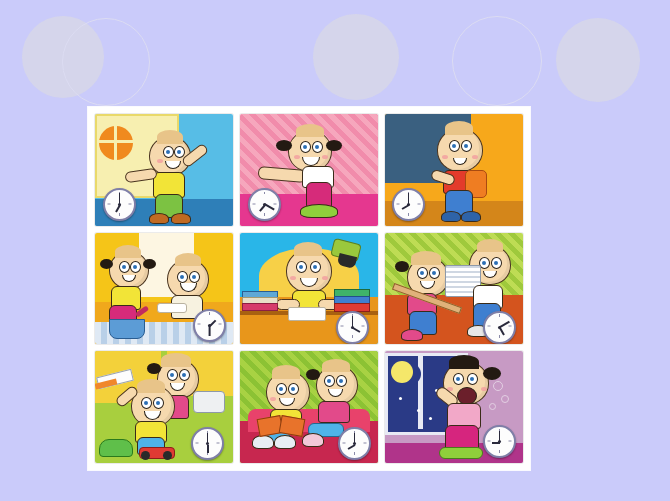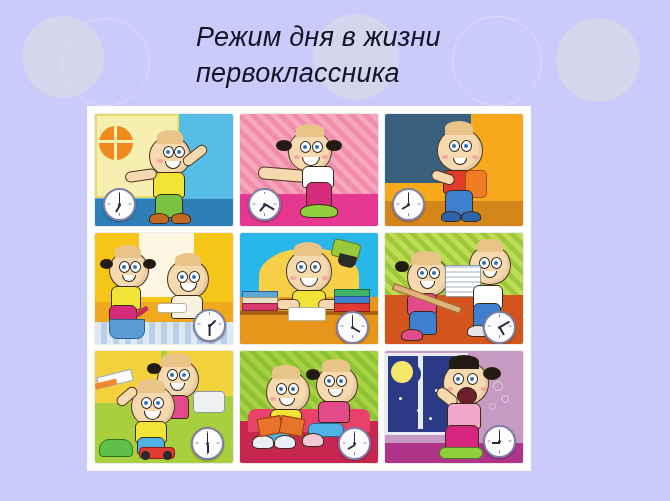--- a/index.html
+++ b/index.html
@@ -81,22 +81,20 @@
 <body>
 
 <div class="slide">
 
   <div class="deco fill" style="left:22px;top:16px;width:82px;height:82px;"></div>
   <div class="deco ring" style="left:62px;top:18px;width:86px;height:86px;"></div>
   <div class="deco fill" style="left:313px;top:14px;width:86px;height:86px;"></div>
   <div class="deco ring" style="left:452px;top:16px;width:88px;height:88px;"></div>
   <div class="deco fill" style="left:556px;top:18px;width:84px;height:84px;"></div>
 
-  <div class="title">Режим дня в жизни
-первоклассника</div>
 
   <div class="board">
 
     <div class="panel">
       <div class="bg" style="background:#57bde6;"></div>
       <div class="sh" style="left:0;top:0;width:58%;height:72%;background:#f7efb0;border:2px solid #e9d96a;"></div>
       <div class="sh circ" style="left:4px;top:12px;width:34px;height:34px;background:#f08a1e;"></div>
       <div class="sh" style="left:2px;top:26px;width:40px;height:3px;background:#f7efb0;"></div>
       <div class="sh" style="left:19px;top:8px;width:3px;height:40px;background:#f7efb0;"></div>
       <div class="sh" style="left:0;top:76%;width:100%;height:24%;background:#2e7fb8;"></div>

